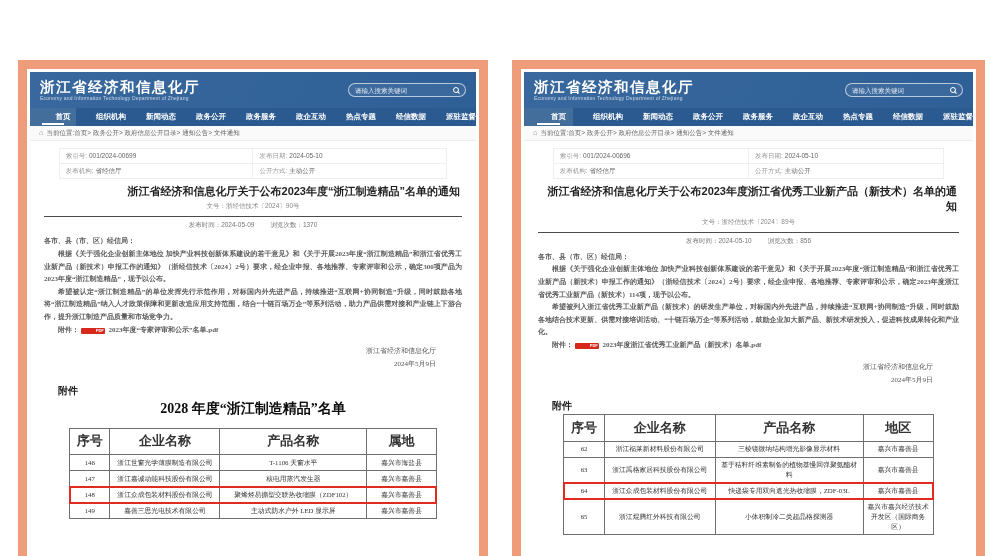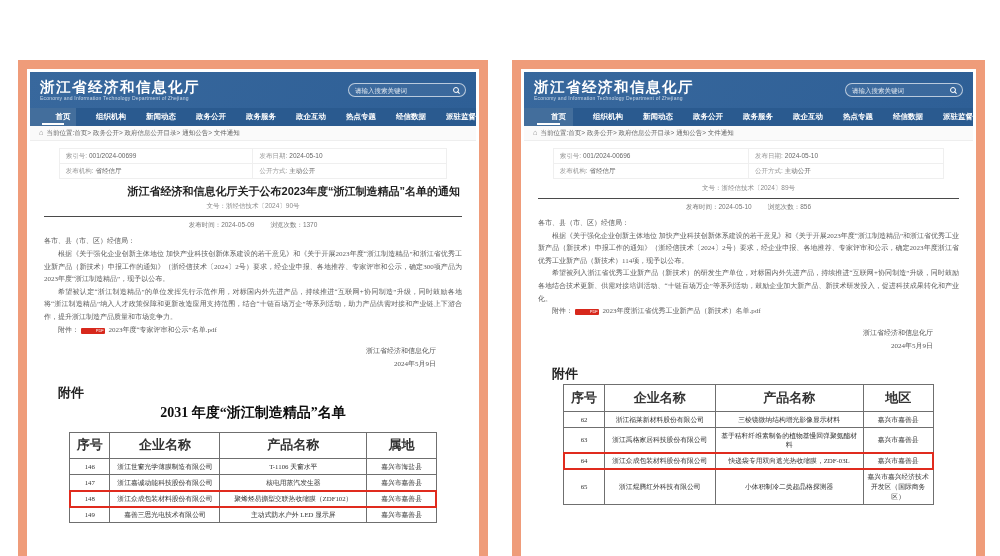--- a/index.html
+++ b/index.html
@@ -40,32 +40,32 @@
 
   table.meta { width:93%; margin:1px auto 5px; border-collapse:collapse; font-size:6.5px; color:#666; }
   table.meta td { border:1px solid #efefef; padding:2.5px 6px; width:50%; }
   .meta .lbl { color:#999; margin-right:2px; }
 
   .doc-title { text-align:right; font-weight:bold; color:#1f1f1f; font-size:11px; line-height:1.4; margin:5px 2px 3px; }
   .docno { text-align:center; font-size:6.5px; color:#8a8a8a; margin-bottom:5px; }
   .rule { border:none; border-top:1px solid #4a4a4a; margin:2px 0 0; }
   .stats { display:flex; justify-content:center; gap:16px; font-size:6.5px; color:#777; padding:4px 0 5px; }
 
-  .docbody { font-family:"Liberation Serif",serif; font-size:7px; color:#5c5c5c; line-height:1.8; text-align:justify; }
+  .docbody { font-family:"Liberation Serif",serif; font-size:7px; color:#5c5c5c; line-height:1.8; text-align:justify;font-weight:bold; }
   .docbody p { margin:0; }
   .docbody p.indent { text-indent:2em; }
   .attach-line { margin-top:9px; text-indent:2em; }
   .pdf-ic { display:inline-block; background:#d7281c; color:#fff; font-size:4px; line-height:6px;
             padding:0 1px; border-radius:1px; margin-right:2px; font-family:"Liberation Sans",sans-serif; }
   .attach-link { color:#5c5c5c; text-decoration:none; cursor:pointer; }
 
   .sign { text-align:right; font-size:7px; color:#555; margin:9px 26px 0; line-height:1.9;
           font-family:"Liberation Serif",serif; }
 
-  .annex-label { font-family:"Liberation Serif",serif; font-weight:bold; font-size:13px; color:#222; margin:12px 0 1px 14px; }
+  .annex-label { font-family:"Liberation Serif",serif; font-weight:bold; font-size:10px; color:#222; margin:12px 0 1px 14px; }
   .annex-title { text-align:center; font-family:"Liberation Serif",serif; font-weight:bold;
                  color:#0d0d0d; font-size:14px; line-height:1.35; margin:2px 0 9px; }
 
   .table-wrap { position:relative; width:88%; margin:0 auto; }
   table.list { width:100%; border-collapse:collapse; font-family:"Liberation Serif",serif;
                font-size:6.8px; color:#333; text-align:center; }
   table.list th, table.list td { border:1px solid #6f6f6f; padding:2.5px 3px; line-height:1.45; }
   table.list th { font-size:13px; padding:3.5px 2px; }
   .c-no { width:11%; } .c-comp { width:30%; } .c-prod { width:40%; } .c-reg { width:19%; }
   tr.hl-row { outline:2px solid #e02b1e; outline-offset:-1px; }
@@ -139,21 +139,21 @@
           </p>
         </div>
 
         <div class="sign">
           <div>浙江省经济和信息化厅</div>
           <div>2024年5月9日</div>
         </div>
 
         <div class="annex-label">附件</div>
         <div class="annex-title">
-          <div>2031 年度“浙江制造精品”名单</div>
+          <div>2028 年度“浙江制造精品”名单</div>
         </div>
 
         <div class="table-wrap">
           <table class="list">
             <thead>
               <tr>
                 <th class="c-no">序号</th>
                 <th class="c-comp">企业名称</th>
                 <th class="c-prod">产品名称</th>
                 <th class="c-reg">属地</th>
@@ -230,20 +230,21 @@
             <td><span class="lbl">索引号:</span><span>001/2024-00696</span></td>
             <td><span class="lbl">发布日期:</span><span>2024-05-10</span></td>
           </tr>
           <tr>
             <td><span class="lbl">发布机构:</span><span>省经信厅</span></td>
             <td><span class="lbl">公开方式:</span><span>主动公开</span></td>
           </tr>
         </tbody>
           </table>
 
+        <div class="doc-title">浙江省经济和信息化厅关于公布2023年度浙江省优秀工业新产品（新技术）名单的通知</div>
         <div class="docno">文号：浙经信技术〔2024〕89号</div>
         <hr class="rule">
         <div class="stats">
           <span><span>发布时间：</span><span>2024-05-10</span></span>
           <span><span>浏览次数：</span><span>856</span></span>
         </div>
 
         <div class="docbody">
           <p>各市、县（市、区）经信局：</p>
           <p class="indent">根据《关于强化企业创新主体地位 加快产业科技创新体系建设的若干意见》和《关于开展2023年度“浙江制造精品”和浙江省优秀工业新产品（新技术）申报工作的通知》（浙经信技术〔2024〕2号）要求，经企业申报、各地推荐、专家评审和公示，确定2023年度浙江省优秀工业新产品（新技术）114项，现予以公布。</p>

